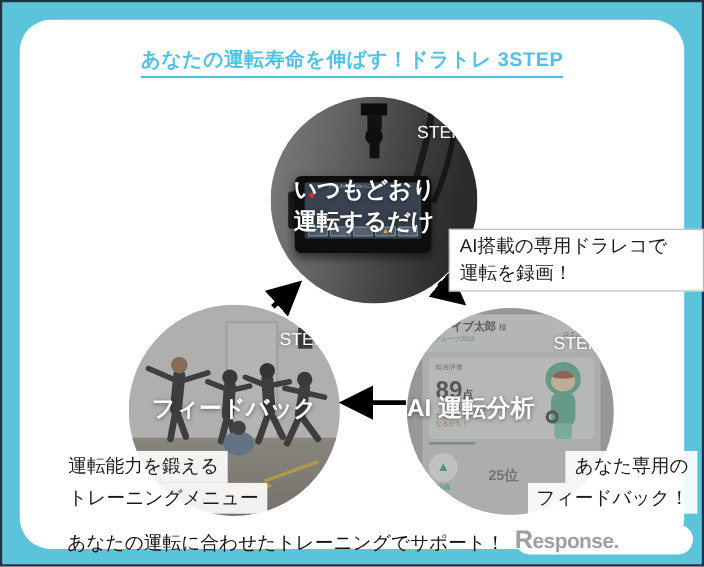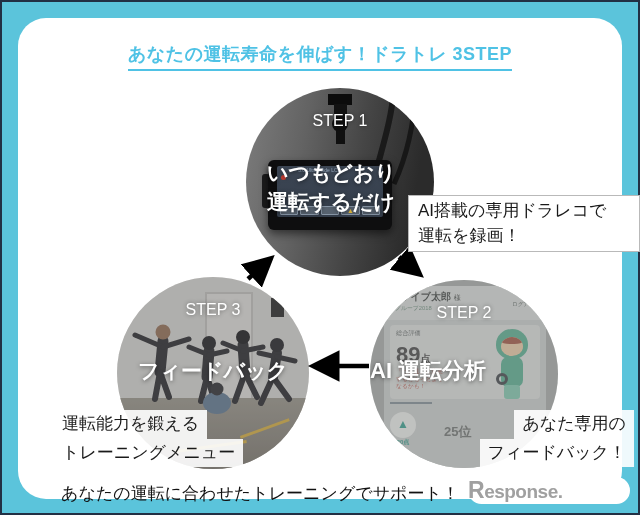--- a/index.html
+++ b/index.html
@@ -11,21 +11,21 @@
   
   .title-wrap { position:absolute; top:24px; left:0; width:100%; text-align:center; z-index:4; }
   .title-text { display:inline-block; color:#4fc2e5; font-size:18px; font-weight:bold; letter-spacing:0.5px;
                 border-bottom:2px solid #4fc2e5; padding-bottom:3px; }
 
   
   .circle { position:absolute; border-radius:50%; overflow:hidden; z-index:2; }
   #c1 { left:228px; top:70px;  width:188px; height:188px; }
   #c2 { left:352px; top:262px; width:188px; height:188px; }
   #c3 { left:99px;  top:259px; width:192px; height:192px; }
-  .step-label { position:absolute; top:24px; left:0; width:100%; text-align:center; color:#fff;
+  .step-label { position:absolute; top:24px; left:0; width:100%; text-align:right; color:#fff;
                 font-size:16px; font-weight:500; z-index:3; text-shadow:0 0 4px rgba(0,0,0,.45); }
   .photo-overlay { position:absolute; inset:0; z-index:2; }
 
   
   .s1-bg { position:absolute; inset:0; background:linear-gradient(100deg,#7d7d7d 0%,#636363 30%,#454545 58%,#2b2b2b 85%); }
   .s1-svg { position:absolute; inset:0; }
   .dashcam-body { position:absolute; left:22px; top:72px; width:124px; height:70px; background:#0e0e0f;
                   border-radius:6px; box-shadow:0 4px 8px rgba(0,0,0,.5); }
   .dashcam-screen { position:absolute; left:9px; top:6px; right:9px; bottom:13px; background:linear-gradient(#3d4755,#333c49);
                     border-radius:2px; overflow:hidden; }
@@ -81,21 +81,21 @@
   .caption { position:absolute; z-index:3; color:#fff; font-weight:bold; text-shadow:0 1px 4px rgba(0,0,0,.5); white-space:nowrap; }
   .cap1 { left:21px; top:70px; font-size:21px; line-height:1.4; }
   .cap2 { left:0; top:76px; width:100%; text-align:left; font-size:22px; }
   .cap3 { left:0; top:80px; width:100%; text-align:center; font-size:21px; }
 
   
   .arrows { position:absolute; inset:0; z-index:5; pointer-events:none; }
 
   
   .callout { position:absolute; z-index:6; font-size:17px; color:#1a1a1a; line-height:1.45; }
-  .callout-box { left:390px; top:177px; width:232px; background:#fff; border:1px solid #b9b9b9; padding:3px 9px; }
+  .callout-box { left:390px; top:190px; width:232px; background:#fff; border:1px solid #b9b9b9; padding:3px 9px; }
   .callout-line { display:block; width:fit-content; background:rgba(255,255,255,.9); padding:2px 8px; }
   .co-feedback { left:446px; top:392px; width:170px; }
   .co-feedback .callout-line { margin-left:auto; }
   .co-training { left:36px; top:392px; }
 
   
   .footer-text { position:absolute; left:0; right:120px; top:464px; text-align:center; font-size:17px;
                  color:#121212; z-index:4; }
   .logo-pill { position:absolute; right:10px; top:477px; width:162px; height:27px; background:#fff;
                border-radius:14px; z-index:6; display:flex; align-items:center; padding-right:10px; }

